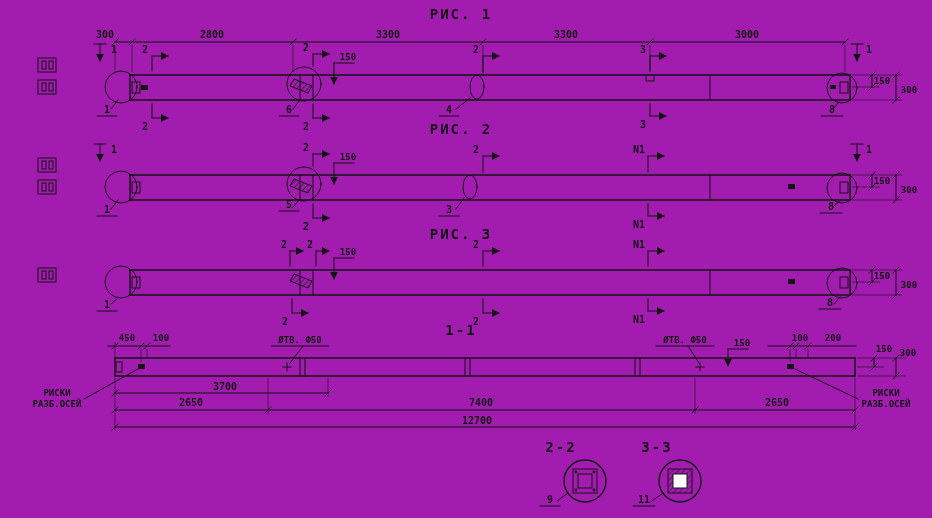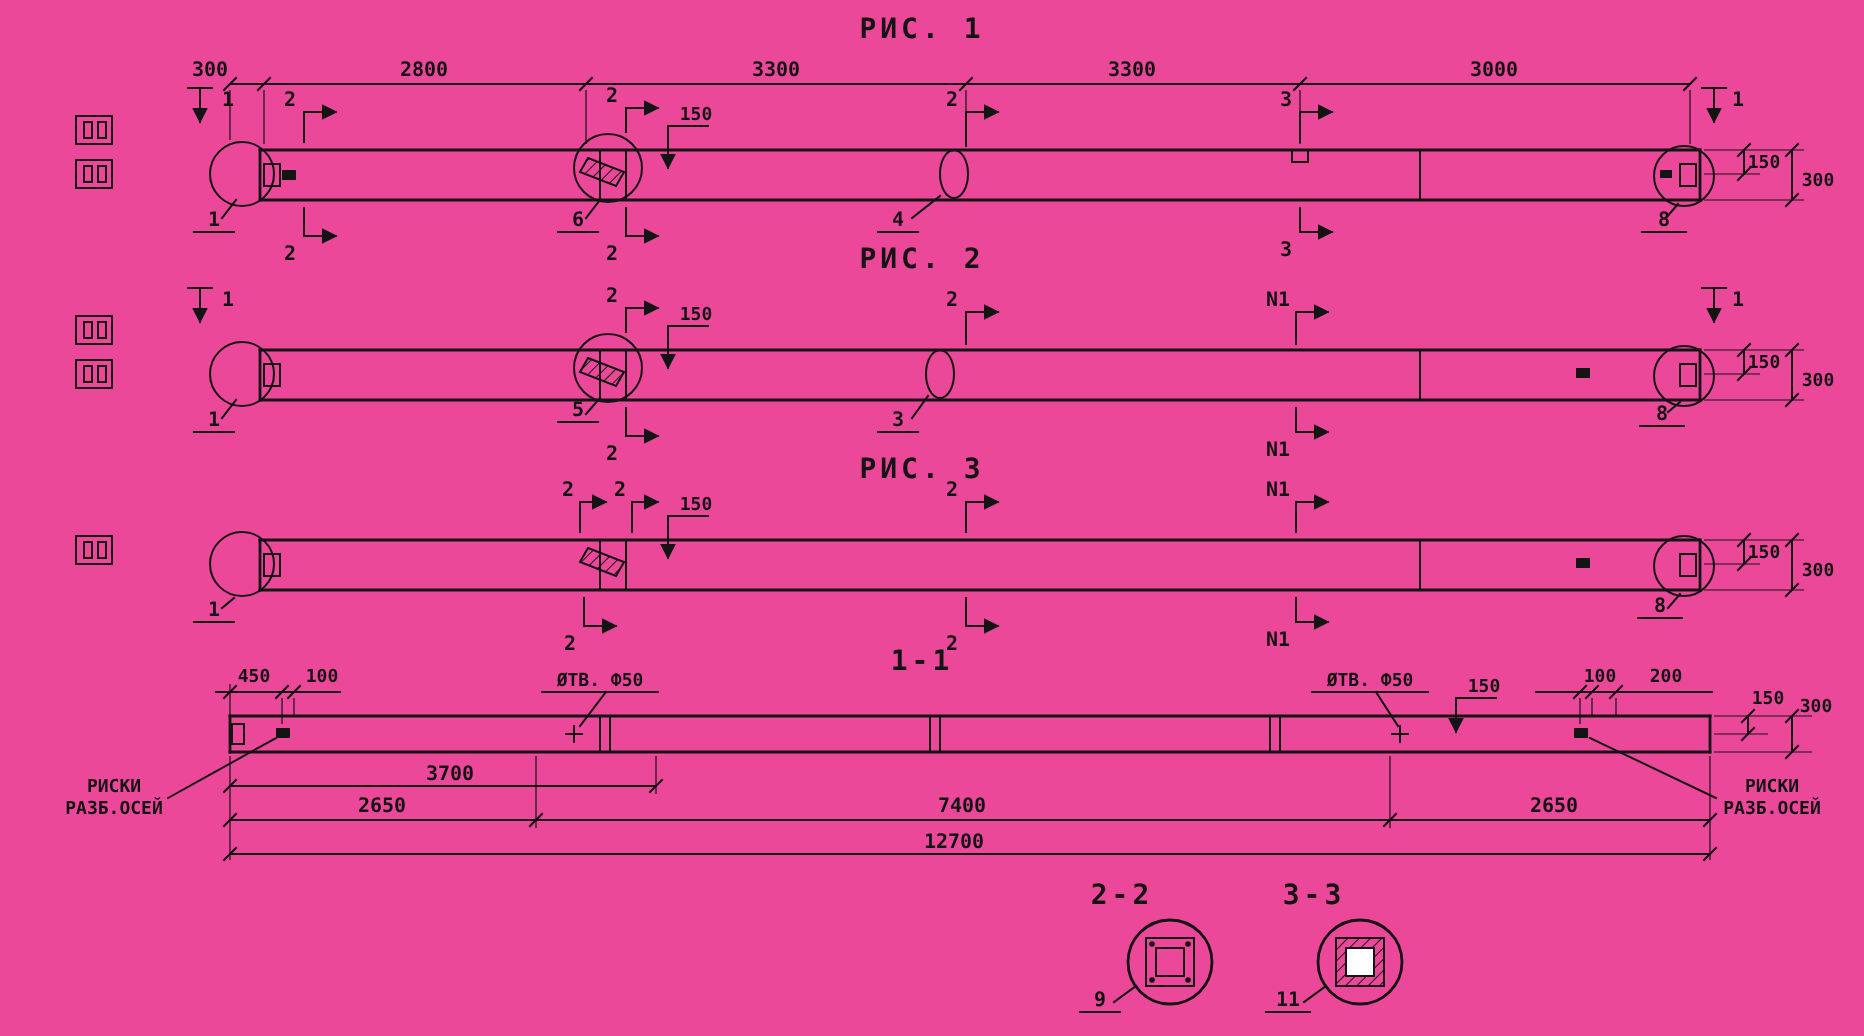--- a/index.html
+++ b/index.html
@@ -1,16 +1,16 @@
 <!DOCTYPE html>
 <html><head>
 <meta charset="utf-8">
 <style>
   html,body{margin:0;padding:0;background:#ffffff;}
-  .wrap{width:932px;height:518px;background:#ec4899;position:relative;overflow:hidden;}
+  .wrap{width:932px;height:518px;background:#a21caf;position:relative;overflow:hidden;}
   svg{display:block;}
   .s{stroke:#141414;stroke-width:1;fill:none;stroke-linecap:square;}
   .s2{stroke:#141414;stroke-width:1.4;fill:none;stroke-linecap:square;}
   .thin{stroke:#141414;stroke-width:.6;fill:none;}
   .f{fill:#141414;stroke:none;}
   text{font-family:"DejaVu Sans Mono","Liberation Mono",monospace;font-weight:700;fill:#141414;}
   .title{font-size:14px;letter-spacing:2px;}
   .dim{font-size:10px;}
   .sm{font-size:9px;}
 </style>

